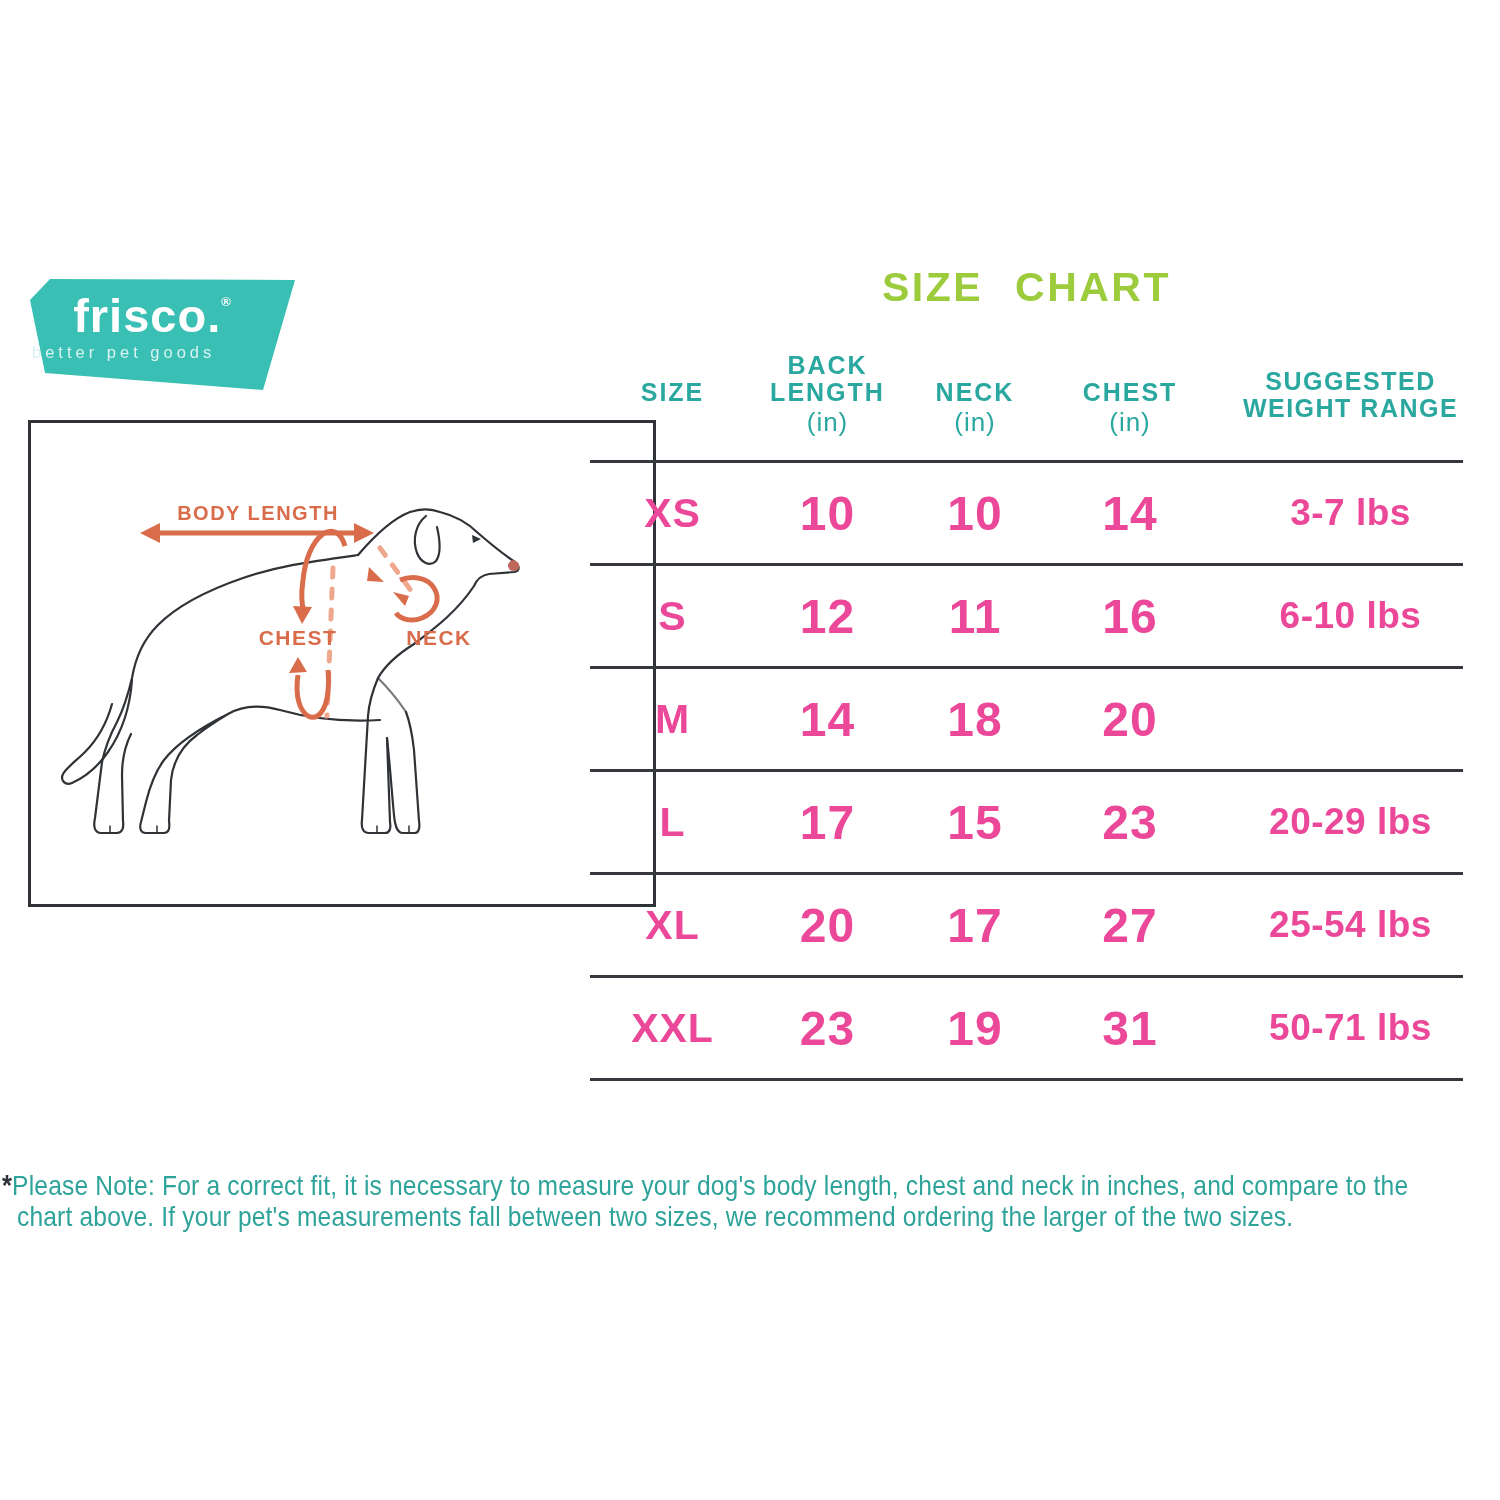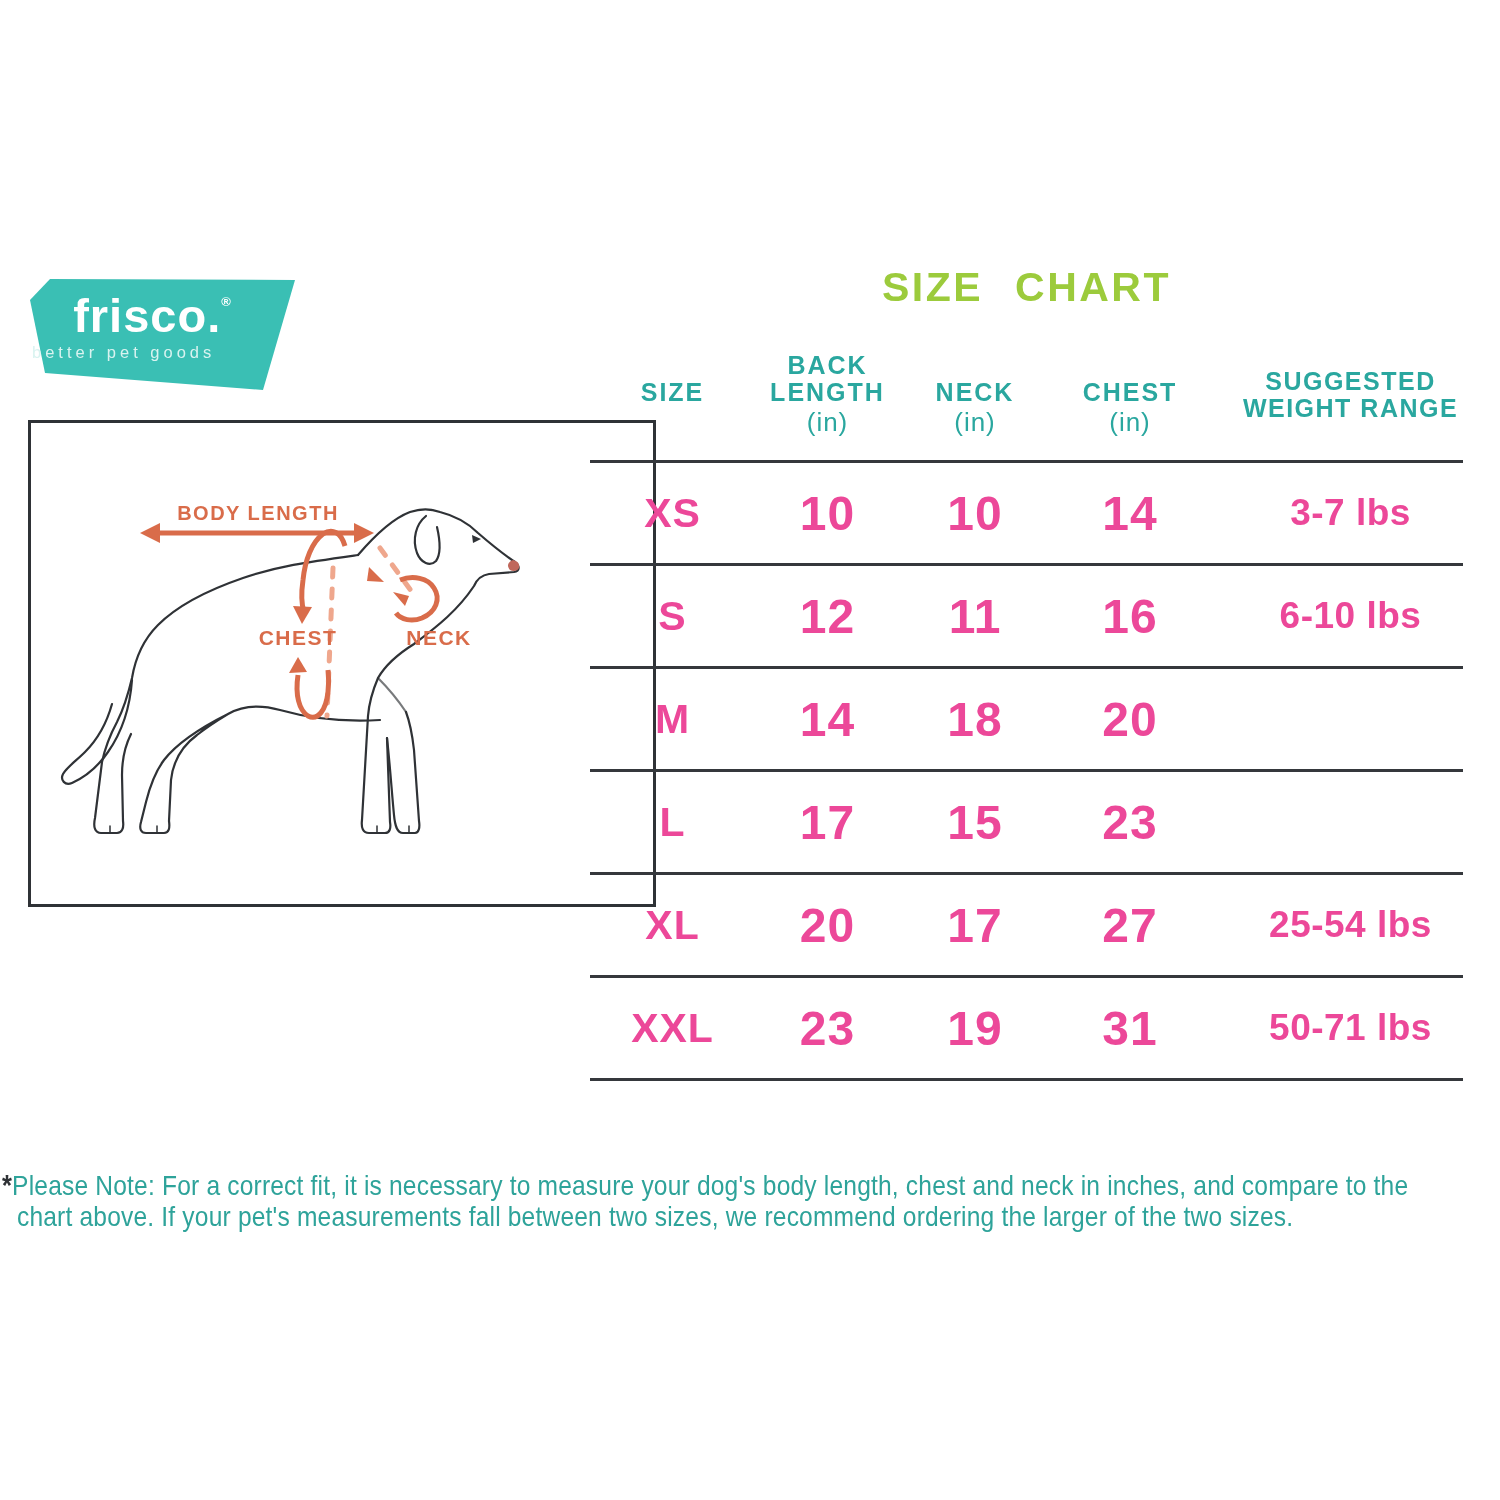--- a/index.html
+++ b/index.html
@@ -189,20 +189,21 @@
     <div class="td c-size">M</div>
     <div class="td c-num">14</div>
     <div class="td c-num">18</div>
     <div class="td c-num">20</div>
   </div>
   <div class="t-row">
     <div class="td c-size">L</div>
     <div class="td c-num">17</div>
     <div class="td c-num">15</div>
     <div class="td c-num">23</div>
+    <div class="td c-weight">20-29 lbs</div>
   </div>
   <div class="t-row">
     <div class="td c-size">XL</div>
     <div class="td c-num">20</div>
     <div class="td c-num">17</div>
     <div class="td c-num">27</div>
     <div class="td c-weight">25-54 lbs</div>
   </div>
   <div class="t-row">
     <div class="td c-size">XXL</div>

